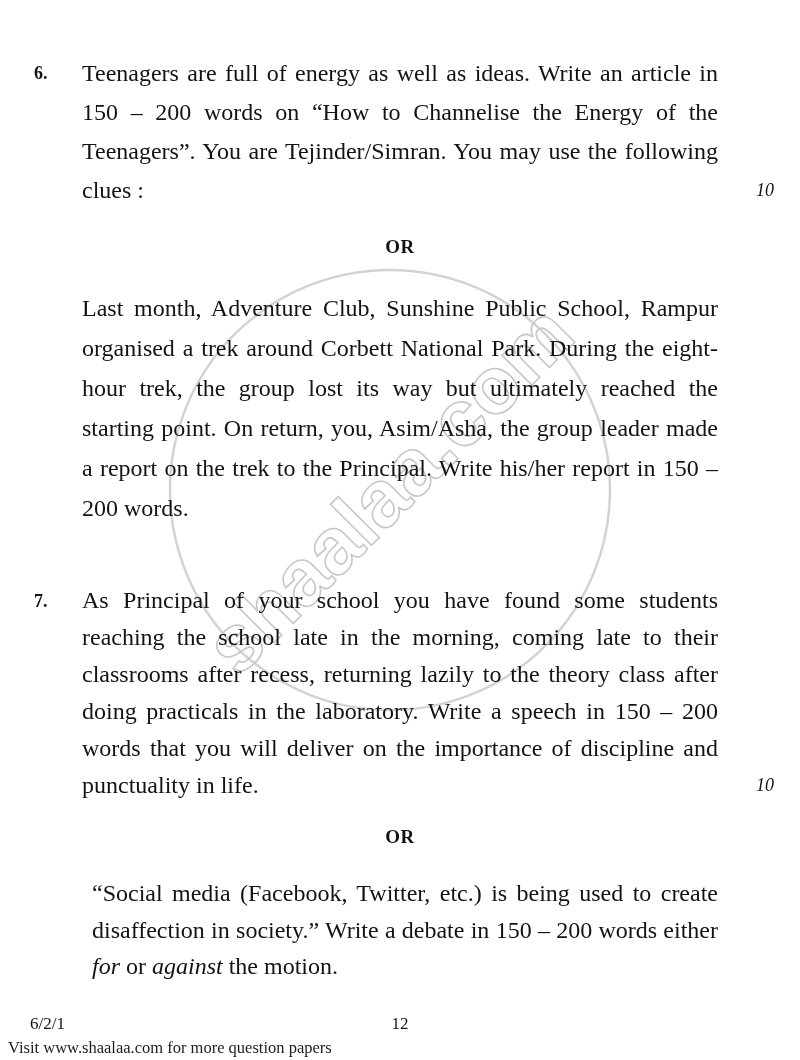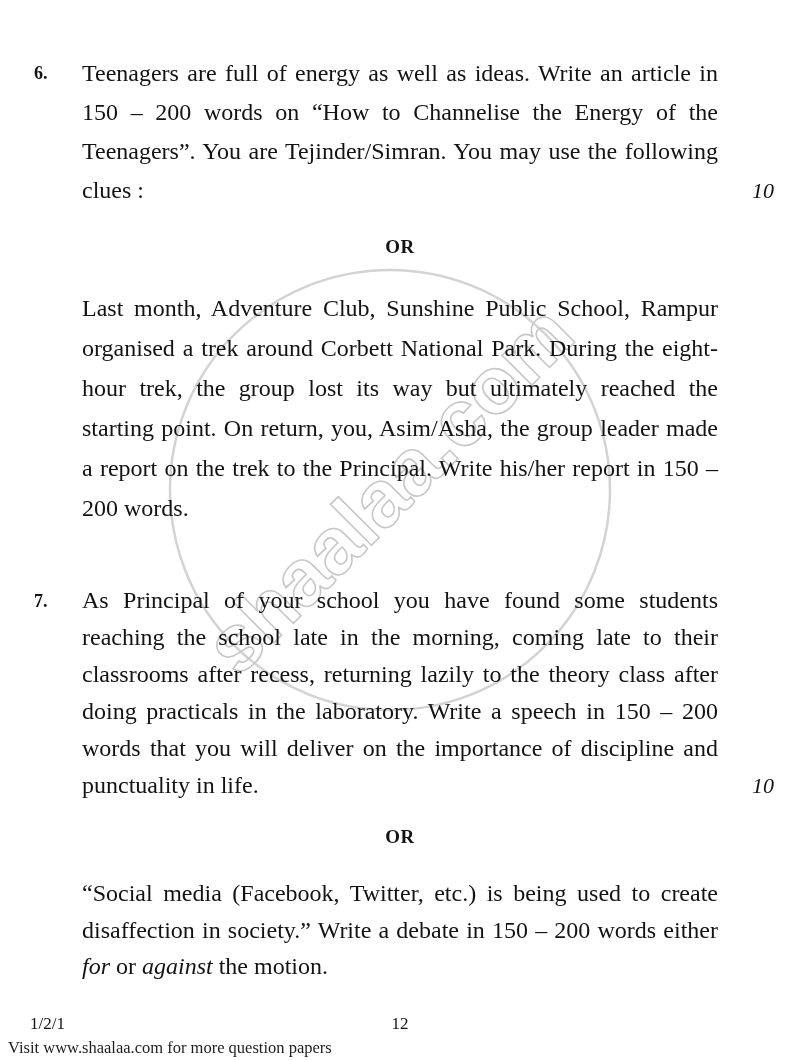--- a/index.html
+++ b/index.html
@@ -39,27 +39,27 @@
   .para {
     margin: 0;
     font-size: 24px;
     text-align: justify;
     line-height: inherit;
   }
   .intro-wrap { position: relative; }
   .lh39 { line-height: 39px; }
   .lh37 { line-height: 37px; }
   .lh40 { line-height: 40px; }
-  .lh36 { line-height: 36.5px; }
+  .lh36 { line-height: 36.5px; margin-left: 10px; }
   .clues { line-height: 32px; margin-top: 15px; }
   .marks {
     position: absolute;
     right: -56px;
     bottom: 0;
-    font-size: 22px;
+    font-size: 18px;
     font-style: italic;
     line-height: inherit;
   }
   .or-sep {
     text-align: center;
     font-weight: bold;
     font-size: 19px;
     letter-spacing: 0.5px;
   }
   .q6-or { margin-top: 26px; margin-bottom: 30px; }
@@ -119,16 +119,16 @@
       <div class="or-sep q7-or">OR</div>
       <div class="lh36">
         <p class="para"><span>“Social media (Facebook, Twitter, etc.) is being used to create disaffection in society.” Write a debate in 150 – 200 words either </span><span class="it">for</span><span> or </span><span class="it">against</span><span> the motion.</span></p>
       </div>
     </div>
   </div>
 
 </div>
 
 <div class="footer">
-  <span class="footer-left">1/2/1</span>
+  <span class="footer-left">6/2/1</span>
   <span class="footer-center">12</span>
 </div>
 <div class="visit">Visit www.shaalaa.com for more question papers</div>
 
 </body></html>

